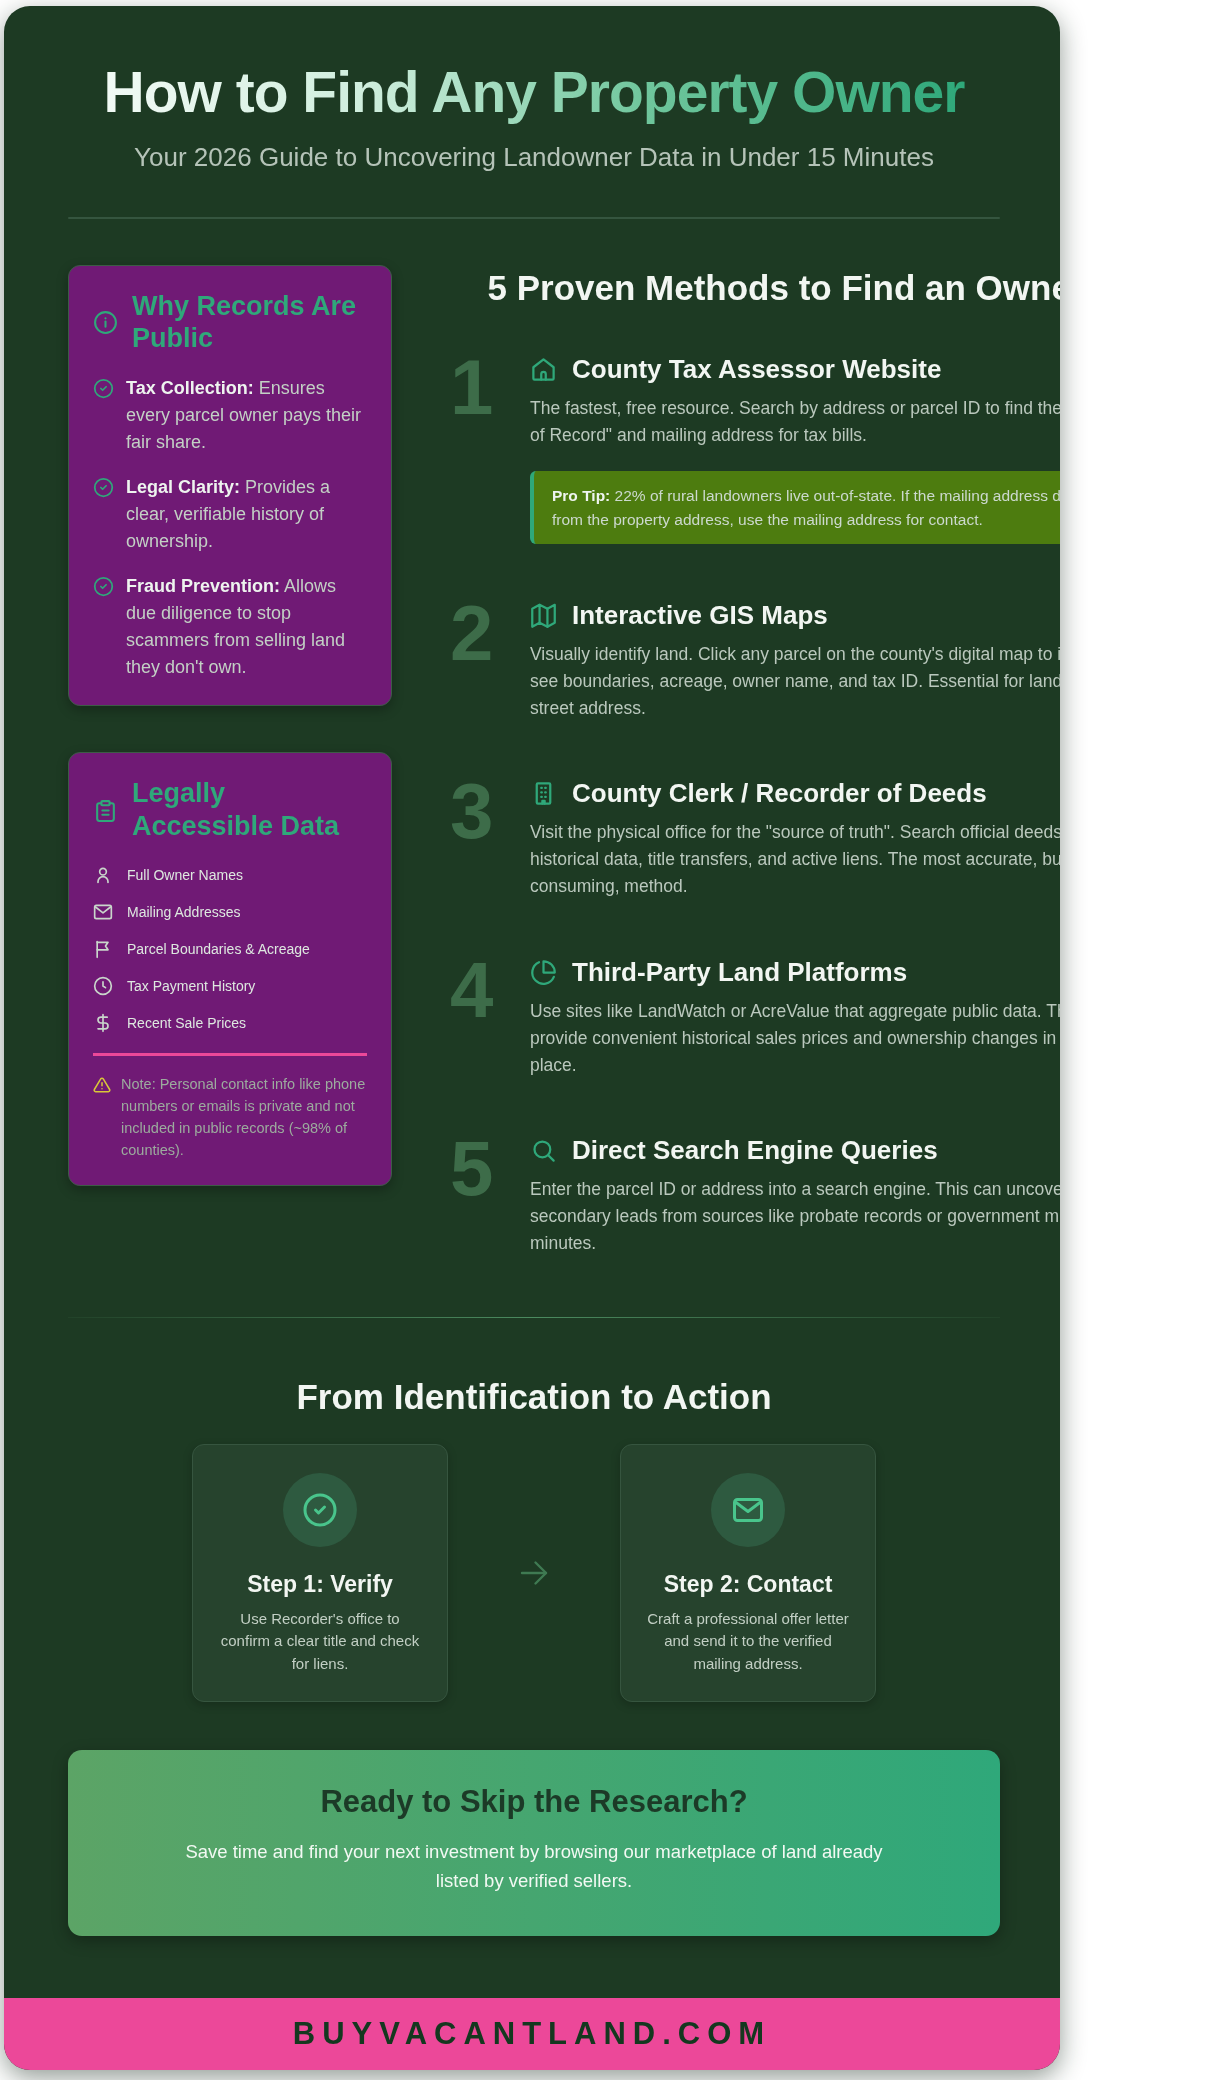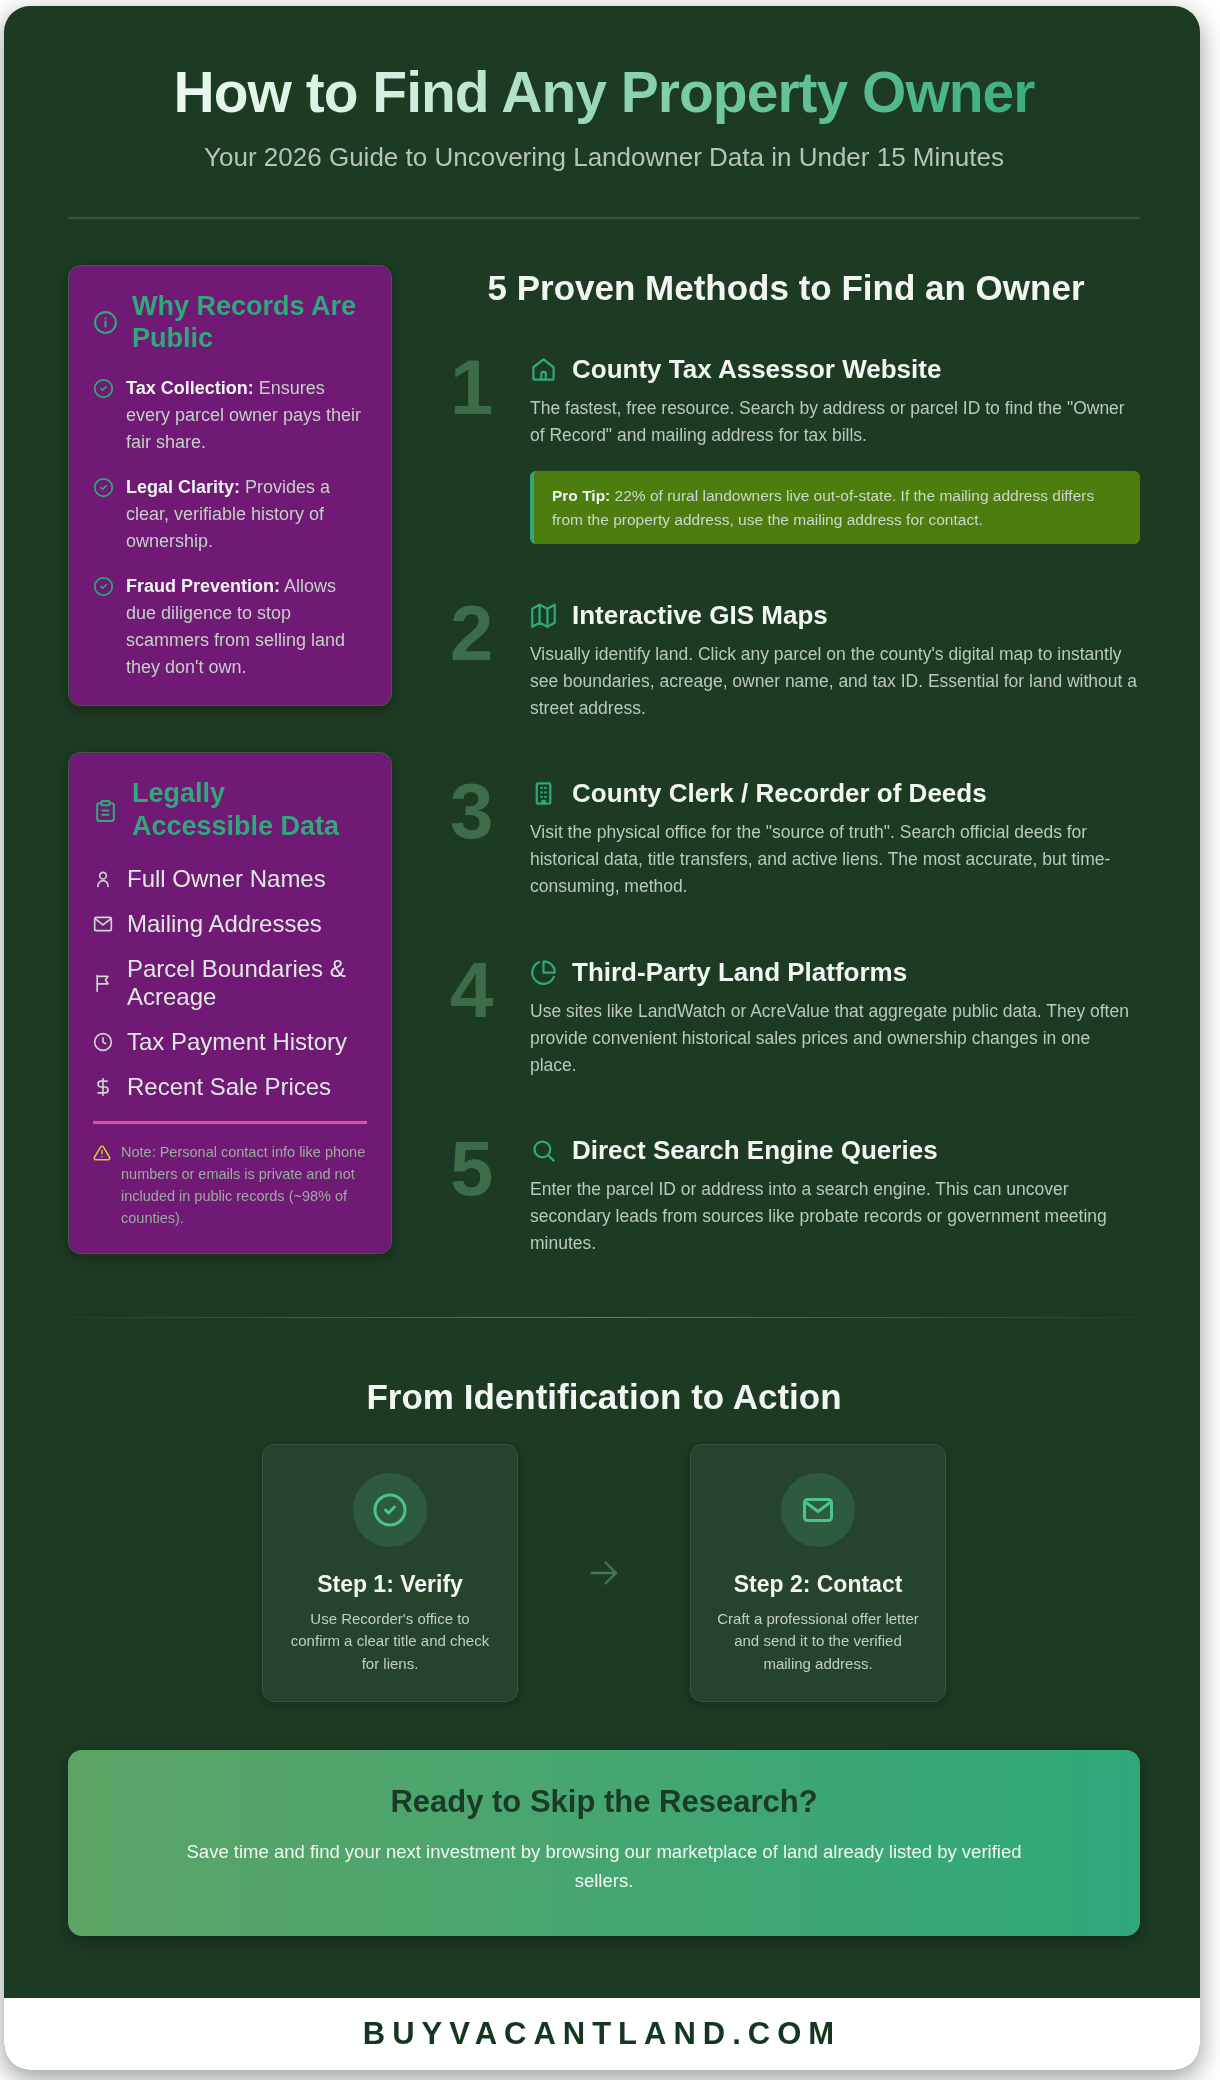--- a/index.html
+++ b/index.html
@@ -1,21 +1,21 @@
 <!DOCTYPE html>
 <html><head>
 <meta charset="utf-8">
 <style>
   html,body{margin:0;padding:0;background:#ffffff;}
   body{width:1220px;font-family:"Liberation Sans","DejaVu Sans",sans-serif;-webkit-font-smoothing:antialiased;}
   *{box-sizing:border-box;}
   p,h1,h2,h3{margin:0;}
   svg{display:block;}
 
-  .poster{width:1196px;margin:6px 12px 10px 4px;background:#1d3a23;border-radius:26px;
+  .poster{width:1056px;margin:6px 12px 10px 4px;background:#1d3a23;border-radius:26px;
           overflow:hidden;box-shadow:0 8px 26px rgba(15,35,22,.45);}
   .content{padding:54px 60px 0 64px;}
 
   
   .title{text-align:center;font-size:57px;font-weight:bold;letter-spacing:-1px;line-height:1.15;
          background:linear-gradient(90deg,#f4fbf7 2%,#cfeedd 32%,#6fc69c 62%,#2fa87a 96%);
          -webkit-background-clip:text;background-clip:text;color:transparent;}
   .subtitle{margin-top:16px;text-align:center;font-size:26px;color:#b5c3b8;}
   .hr1{height:2px;background:#3a5a44;border-radius:2px;margin-top:44px;opacity:.85;}
 
@@ -28,21 +28,21 @@
   .card-head{display:flex;align-items:center;gap:14px;}
   .card-head .ic{color:#2fa87a;flex:0 0 auto;}
   .card-title{font-size:27px;font-weight:bold;color:#2fa87a;line-height:1.22;}
 
   .why-list{margin-top:20px;display:flex;flex-direction:column;gap:18px;}
   .why-item{display:flex;gap:12px;font-size:18px;line-height:1.5;color:#c3d0c5;}
   .why-item .ic{color:#2fa87a;margin-top:3px;flex:0 0 auto;}
   .b{color:#eef4ef;font-weight:bold;}
 
   .data-list{margin-top:22px;display:flex;flex-direction:column;gap:17px;}
-  .data-item{display:flex;align-items:center;gap:14px;font-size:24px;color:#dee8e0;}
+  .data-item{display:flex;align-items:center;gap:14px;font-size:14px;color:#dee8e0;}
   .data-item .ic{color:#c9d6cb;flex:0 0 auto;}
 
   .note{margin-top:20px;border-top:3px solid #ec4899;padding-top:18px;display:flex;gap:10px;
         font-size:14.5px;line-height:1.5;color:#9cab9e;}
   .note .ic{color:#d9c838;margin-top:2px;flex:0 0 auto;}
 
   
   .section-heading{font-size:35px;font-weight:bold;color:#f2f6f2;text-align:center;line-height:1.3;}
   .methods{margin-top:44px;display:flex;flex-direction:column;gap:56px;}
   .method{display:grid;grid-template-columns:98px 1fr;}
@@ -68,21 +68,21 @@
   .step-desc{margin-top:10px;font-size:15px;line-height:1.5;color:#c2cfc4;}
   .flow-arrow{color:#3f7a52;flex:0 0 auto;}
 
   
   .cta{margin-top:48px;border-radius:14px;background:linear-gradient(90deg,#5ca466,#2fa87a);
        padding:34px 110px 40px;text-align:center;box-shadow:0 5px 16px rgba(0,0,0,.3);}
   .cta-title{font-size:31px;font-weight:bold;color:#1c3a27;}
   .cta-desc{margin-top:18px;font-size:18.5px;line-height:1.55;color:#f2f9f3;}
 
   
-  .footer{margin-top:62px;background:#ffffff;height:72px;display:flex;align-items:center;justify-content:center;}
+  .footer{margin-top:62px;background:#ec4899;height:72px;display:flex;align-items:center;justify-content:center;}
   .footer-text{font-size:31px;font-weight:bold;letter-spacing:7px;color:#14381f;}
 </style>
 </head>
 <body>
 
 <div class="poster">
   <div class="content">
 
     <header>
       <h1 class="title">How to Find Any Property Owner</h1>

